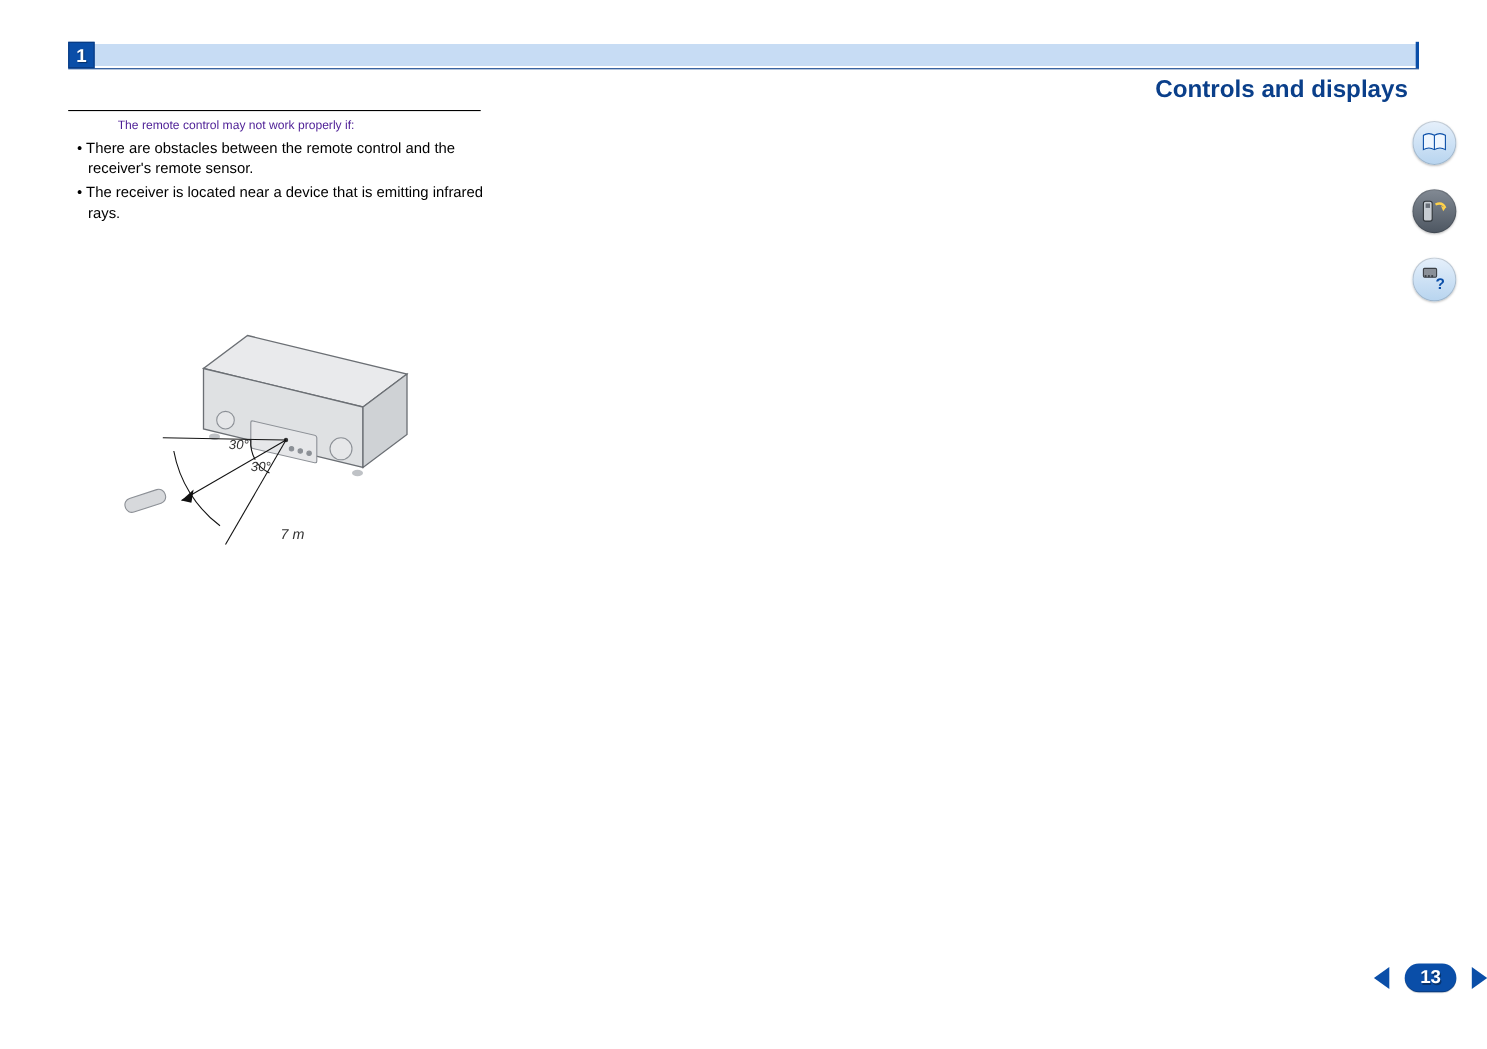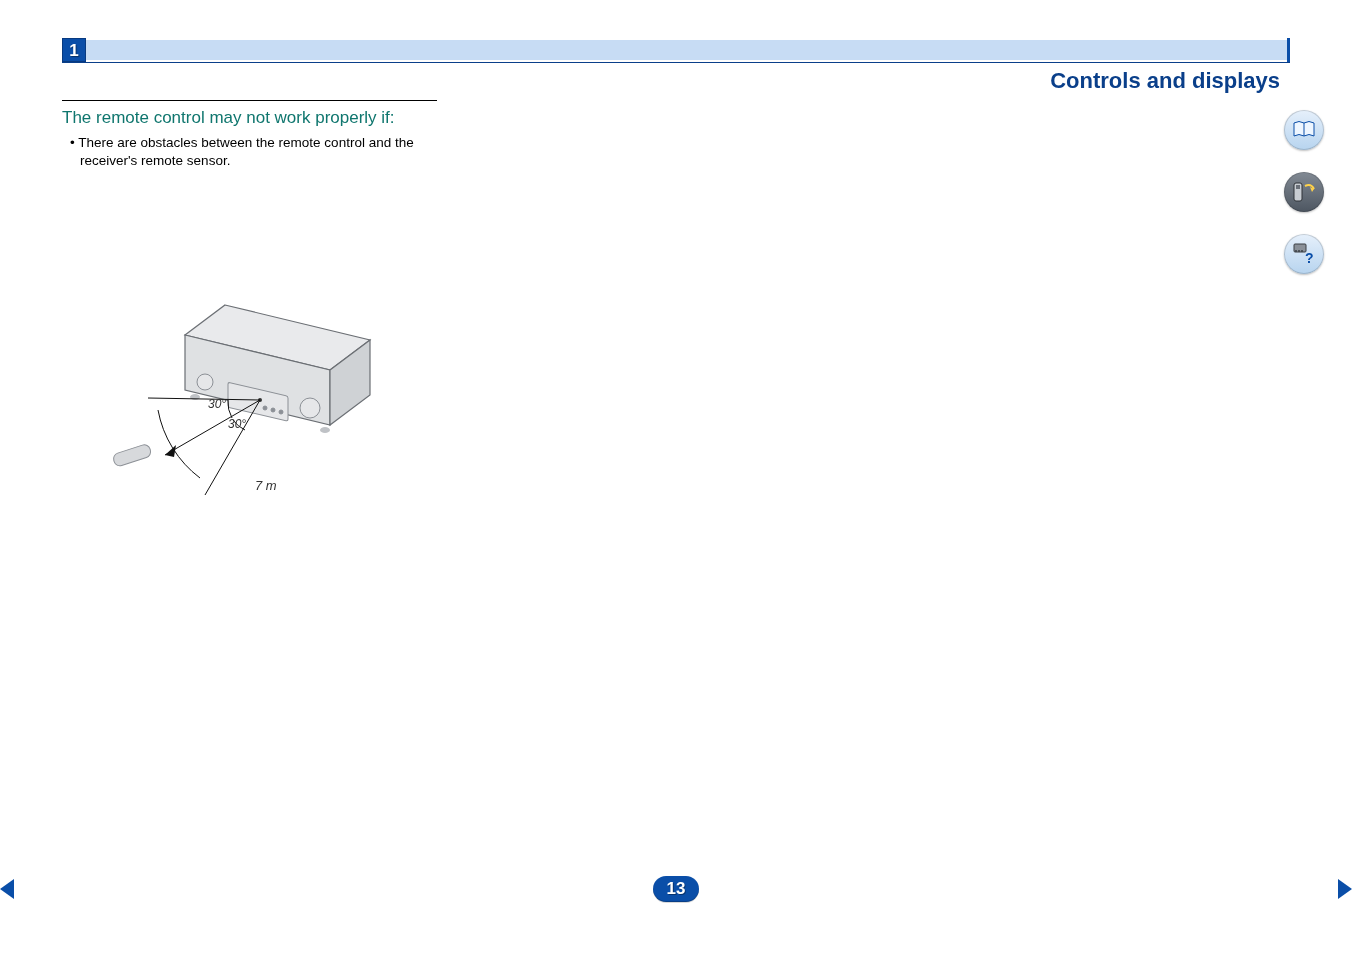--- a/index.html
+++ b/index.html
@@ -69,24 +69,25 @@
     width: 375px;
     margin-bottom: 6px;
   }
   .subheading {
     font-weight: 700;
     font-size: 15.5px;
     color: #111;
     margin-bottom: 6px;
   }
   .body-text {
-    font-size: 17px;
-    color: #0f766e;
+    font-size: 11px;
+    color: #4c1d95;
     line-height: 1.35;
     margin-bottom: 4px;
+    margin-left: 45px;
   }
   ul.bullets {
     list-style: none;
     padding-left: 8px;
   }
   ul.bullets li {
     font-size: 13.5px;
     color: #000000;
     line-height: 1.35;
     padding-left: 10px;
@@ -124,23 +125,23 @@
     box-shadow: 0 1px 2px rgba(0,0,0,0.25), inset 0 0 0 1px rgba(0,0,0,0.15);
   }
   .side-icon.book { background: linear-gradient(#e6f0fb,#b7d4ef); }
   .side-icon.remote { background: linear-gradient(#828a94,#4d5661); }
   .side-icon.help { background: linear-gradient(#e6f0fb,#b7d4ef); }
   .pager {
     position: absolute;
     bottom: 52px;
     left: 0; right: 0;
     display: flex;
-    justify-content: space-between;
+    justify-content: flex-end;
     align-items: center;
-    gap: 31px;
+    gap: 14px;
   }
   .arrow {
     width: 0; height: 0;
     border-top: 10px solid transparent;
     border-bottom: 10px solid transparent;
     cursor: pointer;
   }
   .arrow.left { border-right: 14px solid #0a4ea8; }
   .arrow.right { border-left: 14px solid #0a4ea8; }
   .page-pill {
@@ -160,20 +161,21 @@
 <div class="header-band"></div>
 <div class="chapter-badge">1</div>
 <div class="section-title">Controls and displays</div>
 <div class="section-title-bar"></div>
 
 <div class="content">
   <div class="subheading-rule"></div>
   <div class="body-text">The remote control may not work properly if:</div>
   <ul class="bullets">
     <li>There are obstacles between the remote control and the receiver's remote sensor.</li>
+    <li>The receiver is located near a device that is emitting infrared rays.</li>
   </ul>
 </div>
 
 <div class="diagram">
   <svg width="290" height="210" viewBox="0 0 290 210">
 
     <g stroke="#6b6f74" stroke-width="1.2" fill="#f0f1f2">
 
       <polygon points="115,5 260,40 220,70 75,35" fill="#e9eaec"></polygon>
 

